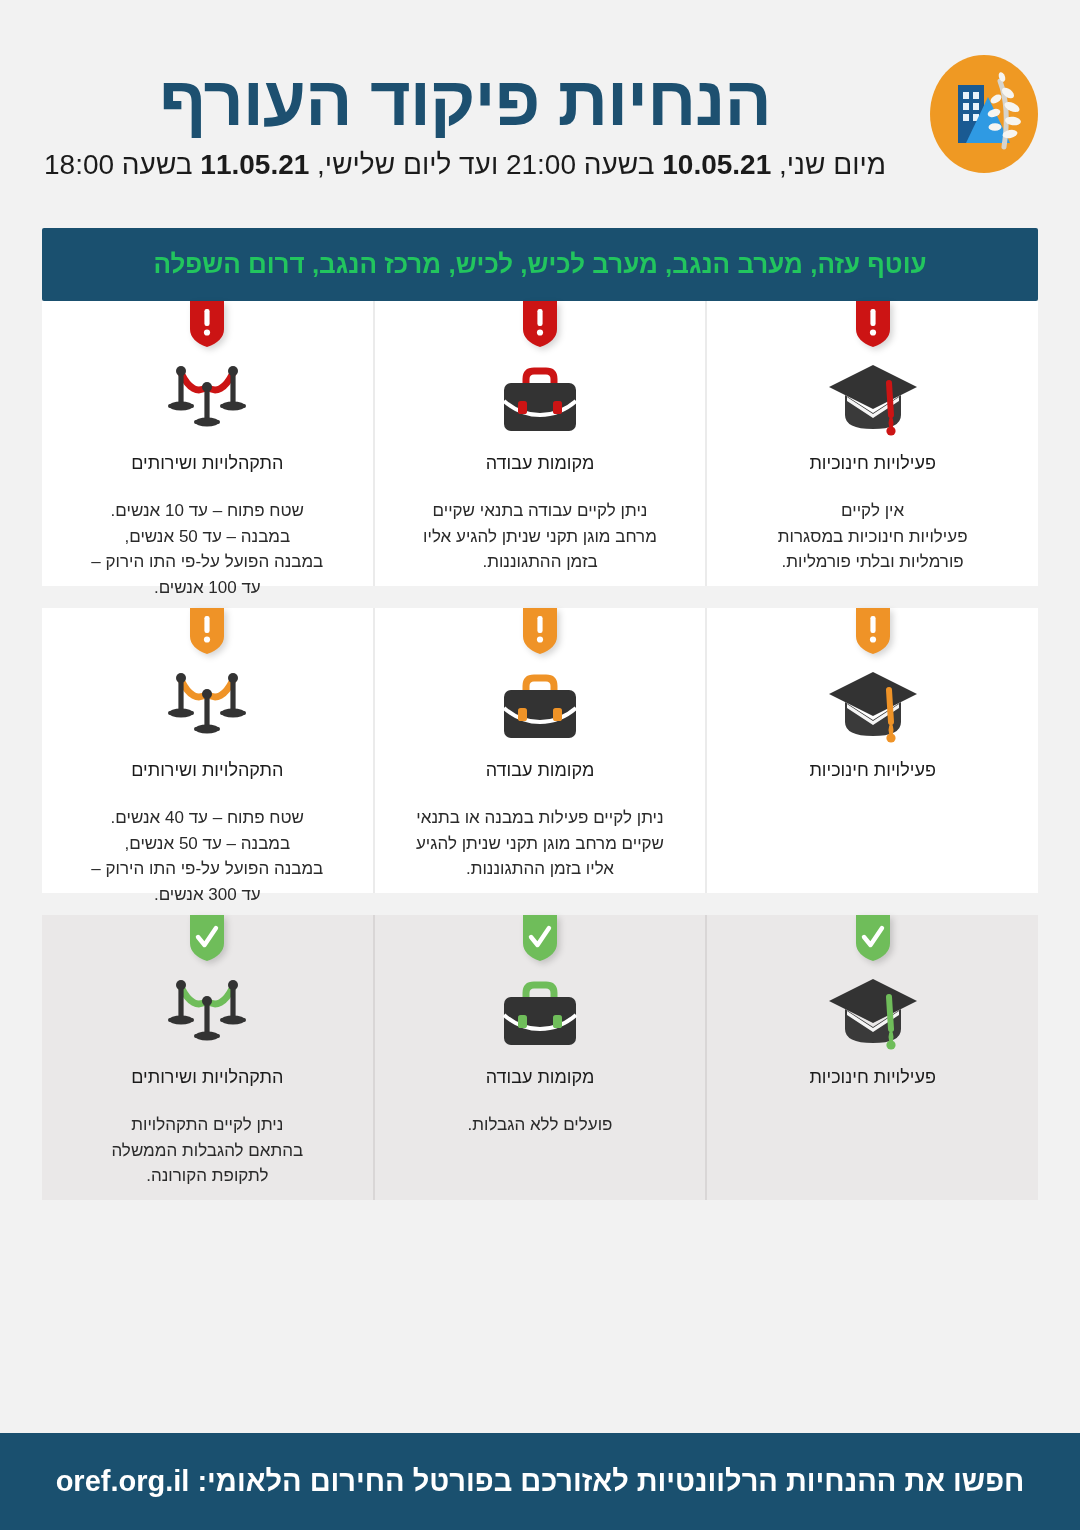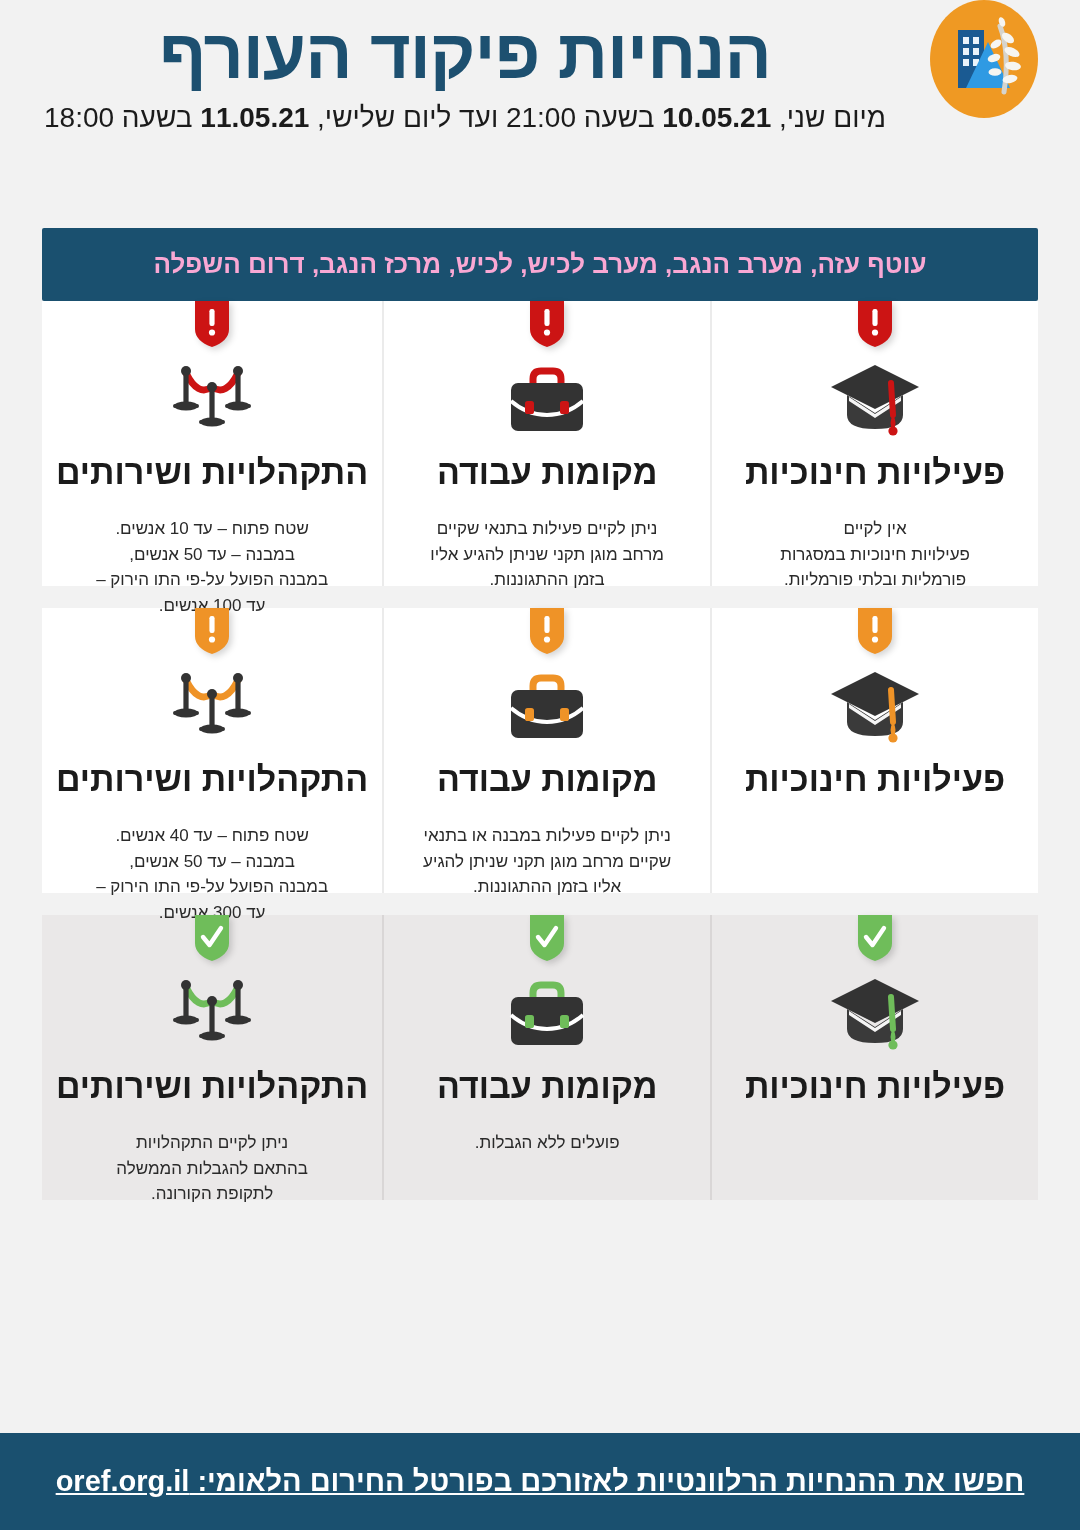--- a/index.html
+++ b/index.html
@@ -24,20 +24,21 @@
   
   .header {
     position: relative;
     height: 228px;
     padding: 0 42px;
   }
 
   .header-inner {
     display: flex;
     flex-direction: row;
+    align-items: center;
     justify-content: flex-start;
     height: 100%;
     gap: 36px;
   }
 
   .header-text {
     flex: 1;
     text-align: center;
     padding-top: 18px;
   }
@@ -70,21 +71,21 @@
     flex: 0 0 auto;
     margin-left: 6px;
   }
   .logo svg { display: block; width: 100%; height: 100%; }
 
   
   .section { padding: 0 42px; margin-bottom: 22px; }
 
   .section-header {
     background: #1a506f;
-    color: #f9a8d4;
+    color: #22c55e;
     height: 73px;
     display: flex;
     align-items: center;
     justify-content: center;
     font-size: 26px;
     font-weight: bold;
     border-radius: 2px;
   }
 
   .cards {
@@ -124,22 +125,22 @@
   .pictogram {
     height: 88px;
     margin-top: 10px;
     display: flex;
     align-items: center;
     justify-content: center;
   }
   .pictogram svg { height: 88px; width: 104px; display: block; }
 
   .card-title {
-    font-size: 34px;
-    font-weight: bold;
+    font-size: 18px;
+    font-weight: normal;
     color: #1b1b1b;
     margin-top: 8px;
     white-space: nowrap;
   }
 
   .card-body {
     font-size: 17px;
     color: #2a2a2a;
     line-height: 1.5;
     margin-top: 24px;
@@ -155,21 +156,21 @@
     height: 100px;
     background: #1a506f;
     display: flex;
     align-items: center;
     justify-content: center;
     color: #ffffff;
     font-size: 29px;
     font-weight: bold;
     border-top: 3px solid #f2f2f2;
   }
-  .footer-text { white-space: nowrap; text-decoration: underline; }
+  .footer-text { white-space: nowrap; }
   .footer-url { font-weight: bold; }
 </style>
 </head>
 <body>
 
 <div id="poster">
 
   <div class="header">
     <div class="header-inner">
       <div class="logo">
@@ -250,21 +251,21 @@
               <svg viewBox="0 0 104 88" xmlns="http://www.w3.org/2000/svg" aria-hidden="true">
     <path d="M38 28 V22 q0 -8 8 -8 h12 q8 0 8 8 v6" stroke="#cc1414" stroke-width="7" fill="none" stroke-linecap="round" stroke-linejoin="round"></path>
     <rect x="16" y="26" width="72" height="48" rx="7" fill="#333333"></rect>
     <path d="M16 44 q16 14 36 14 q20 0 36 -14" stroke="#ffffff" stroke-width="4" fill="none"></path>
     <rect x="30" y="44" width="9" height="13" rx="2.6" fill="#cc1414"></rect>
     <rect x="65" y="44" width="9" height="13" rx="2.6" fill="#cc1414"></rect>
   </svg>
             </div>
             <div class="card-title">מקומות עבודה</div>
             <div class="card-body">
-              <div>ניתן לקיים פעילות בתנאי שקיים</div>
+              <div>ניתן לקיים עבודה בתנאי שקיים</div>
               <div>מרחב מוגן תקני שניתן להגיע אליו</div>
               <div>בזמן ההתגוננות.</div>
             </div>
           </div>
           <div class="card">
             <div class="badge">
               <svg viewBox="0 0 34 46" xmlns="http://www.w3.org/2000/svg" aria-hidden="true">
     <path d="M0 0 H34 V28 Q34 40 17 46 Q0 40 0 28 Z" fill="#cc1414"></path>
     <rect x="14.4" y="8" width="5.2" height="17" rx="2.2" fill="#ffffff"></rect>
     <circle cx="17" cy="31.5" r="3.1" fill="#ffffff"></circle>

